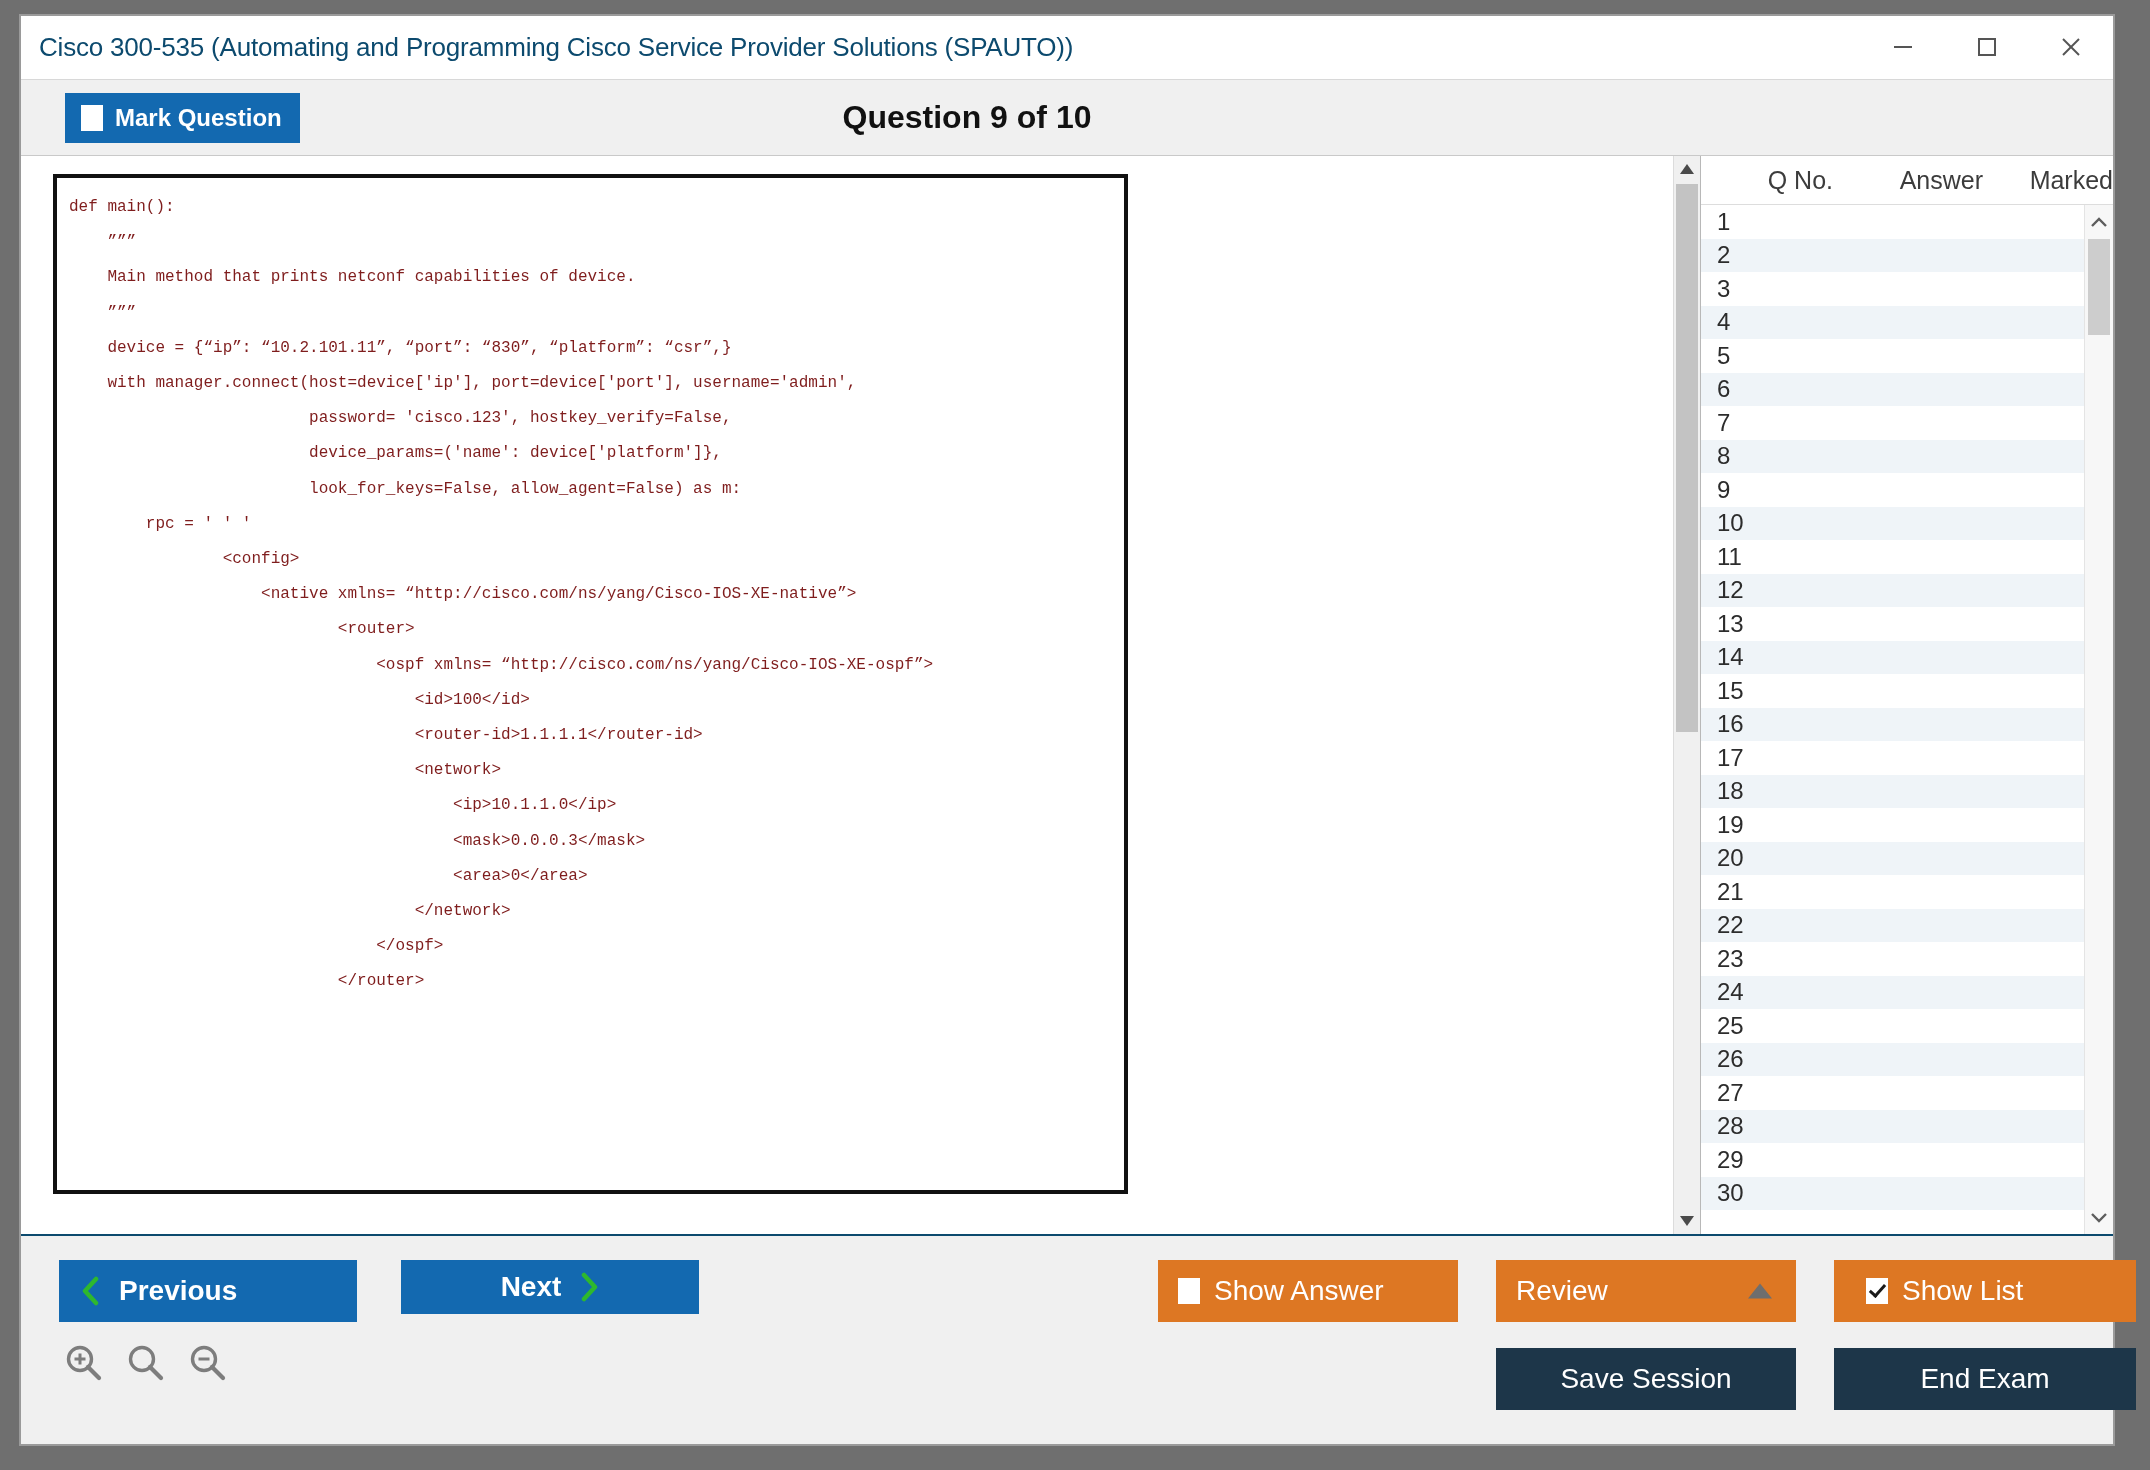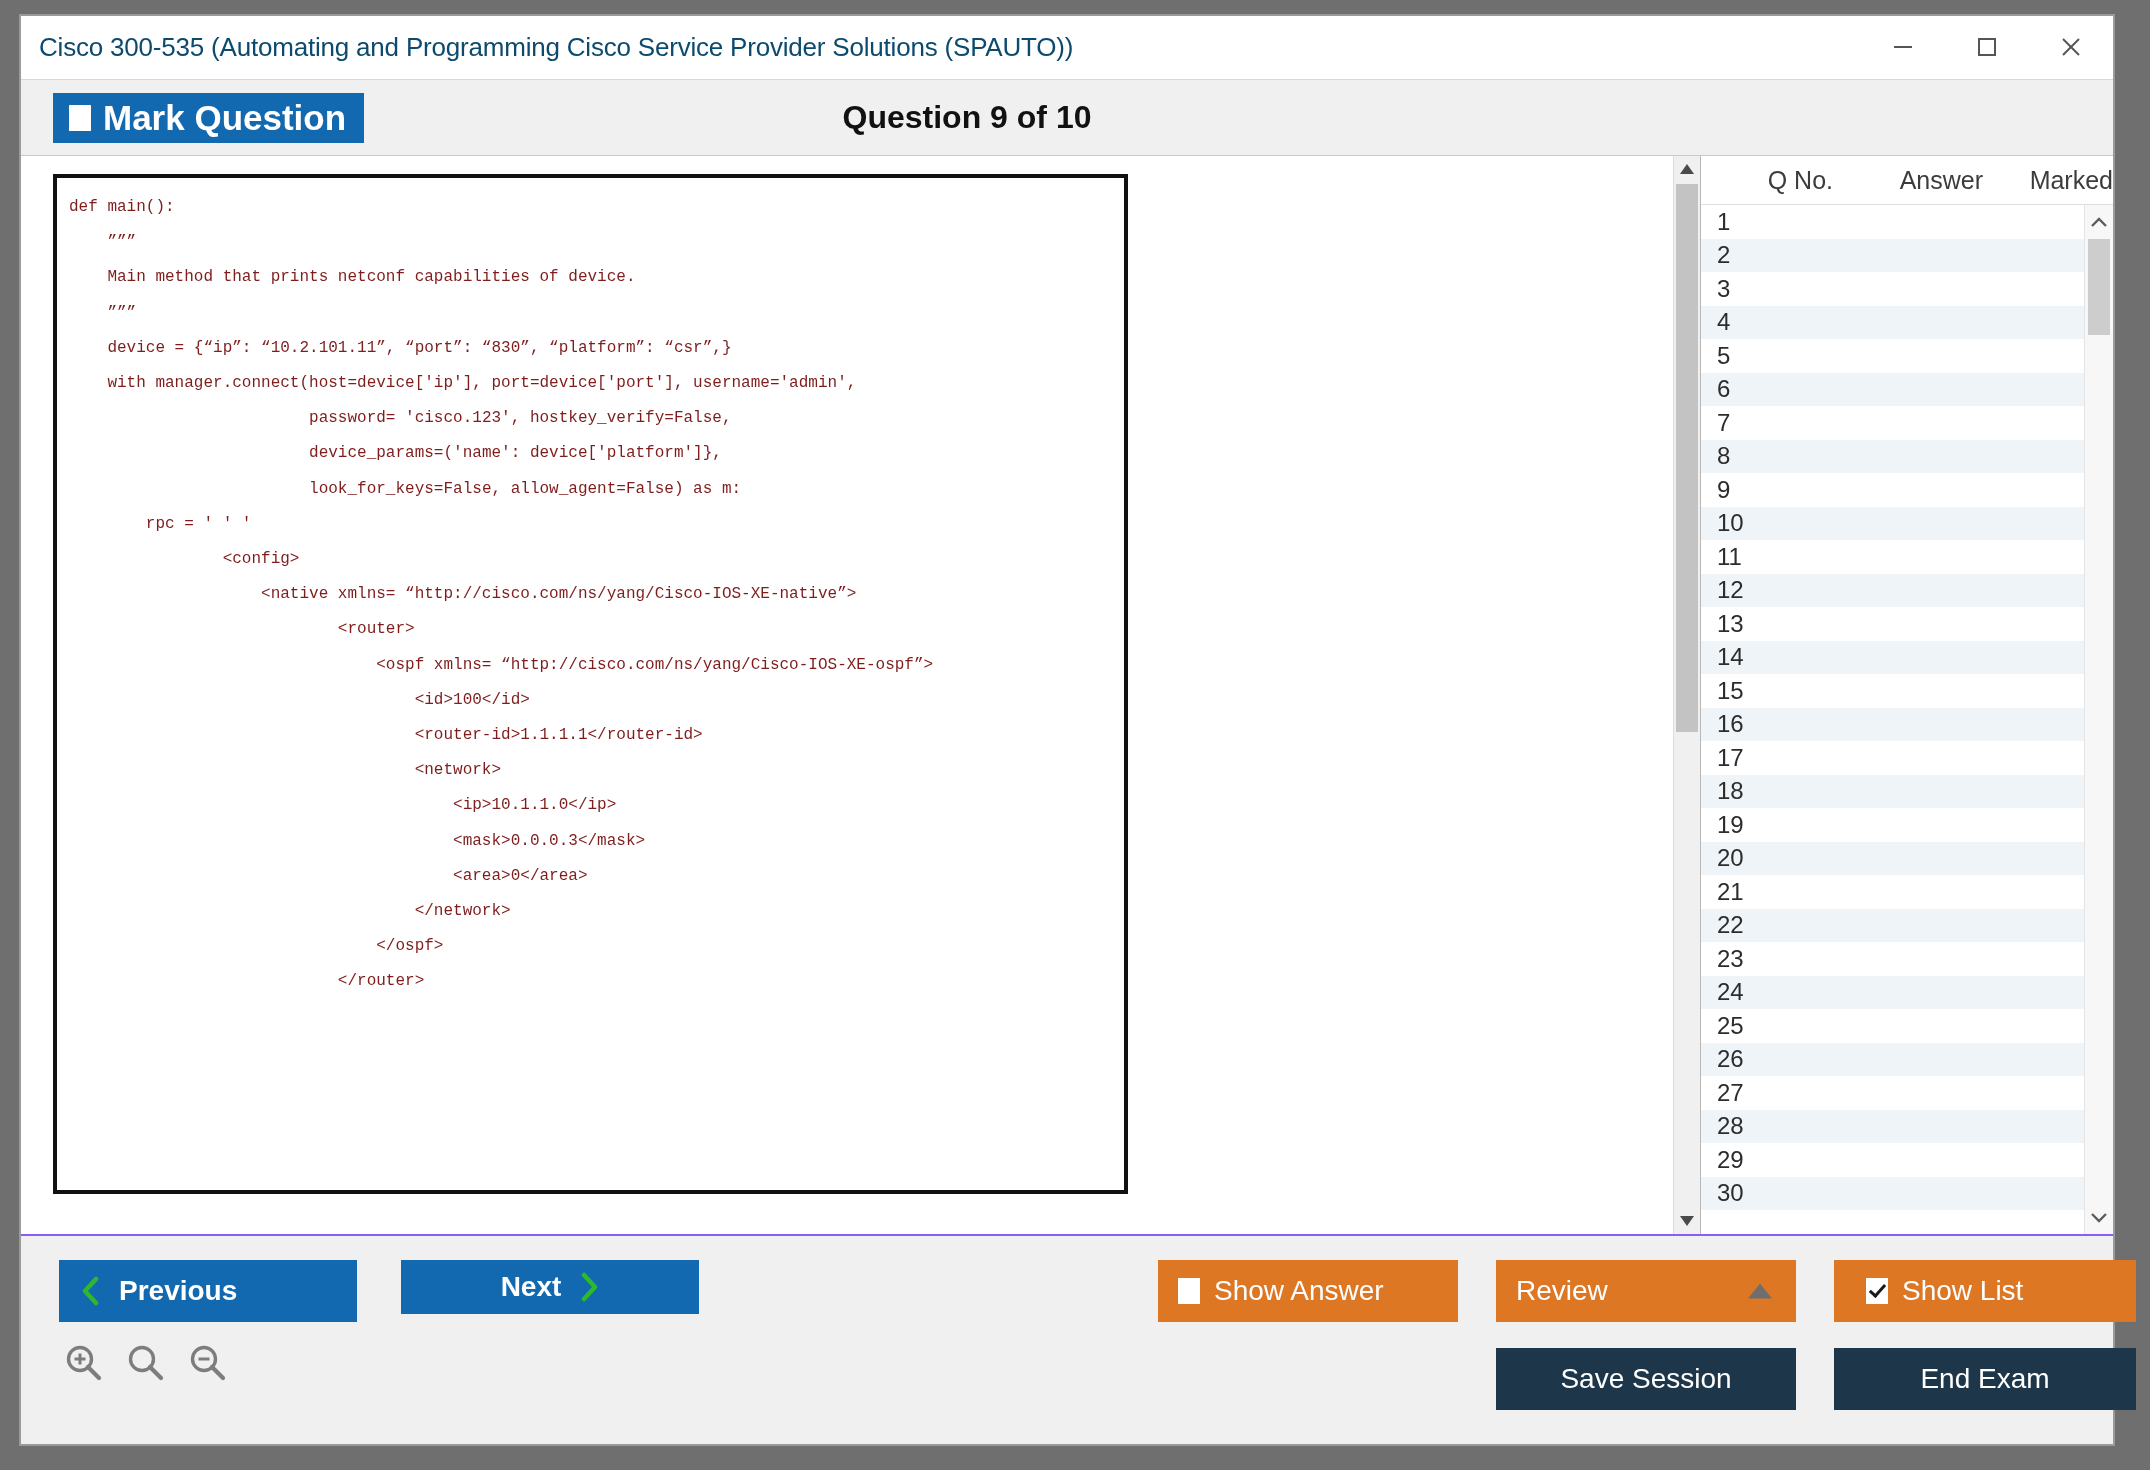--- a/index.html
+++ b/index.html
@@ -53,30 +53,30 @@
   
   .headerbar {
     flex: 0 0 75px;
     background: #f0f0f0;
     border-top: 1px solid #d8d8d8;
     display: flex;
     align-items: center;
     position: relative;
   }
   .mark-btn {
-    margin-left: 32px;
+    margin-left: 44px;
     height: 50px;
     background: #1369b0;
     color: #ffffff;
     border: none;
     display: flex;
     align-items: center;
     gap: 12px;
     padding: 0 18px 0 16px;
-    font-size: 35px;
+    font-size: 24px;
     font-weight: bold;
     cursor: pointer;
     font-family: "Liberation Sans", sans-serif;
   }
   .cb {
     width: 22px; height: 26px;
     background: #ffffff;
     display: inline-block;
     flex: 0 0 22px;
     position: relative;
@@ -226,21 +226,21 @@
   .list-scroll .sthumb {
     position: absolute; left: 3px; width: 22px;
     top: 34px; height: 96px;
     background: #cdcdcd;
   }
 
   
   .footer {
     flex: 0 0 208px;
     background: #f0f0f0;
-    border-top: 2px solid #8b5cf6;
+    border-top: 2px solid #0c4a6e;
     position: relative;
   }
   .btn {
     position: absolute;
     border: none;
     color: #ffffff;
     font-size: 28px;
     font-weight: bold;
     font-family: "Liberation Sans", sans-serif;
     cursor: pointer;

